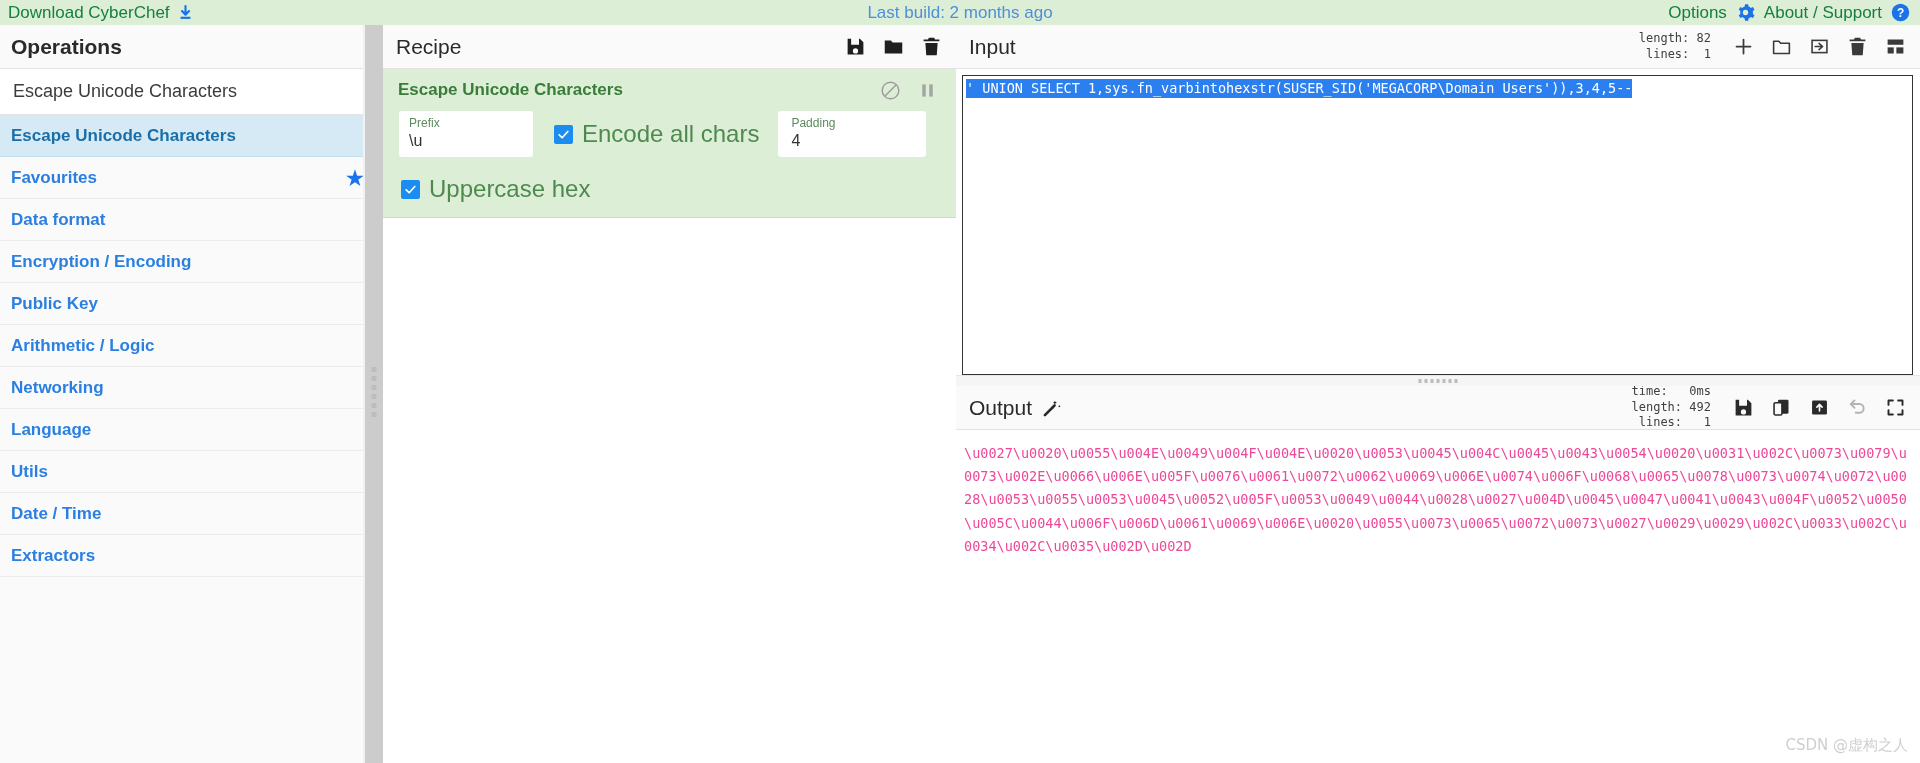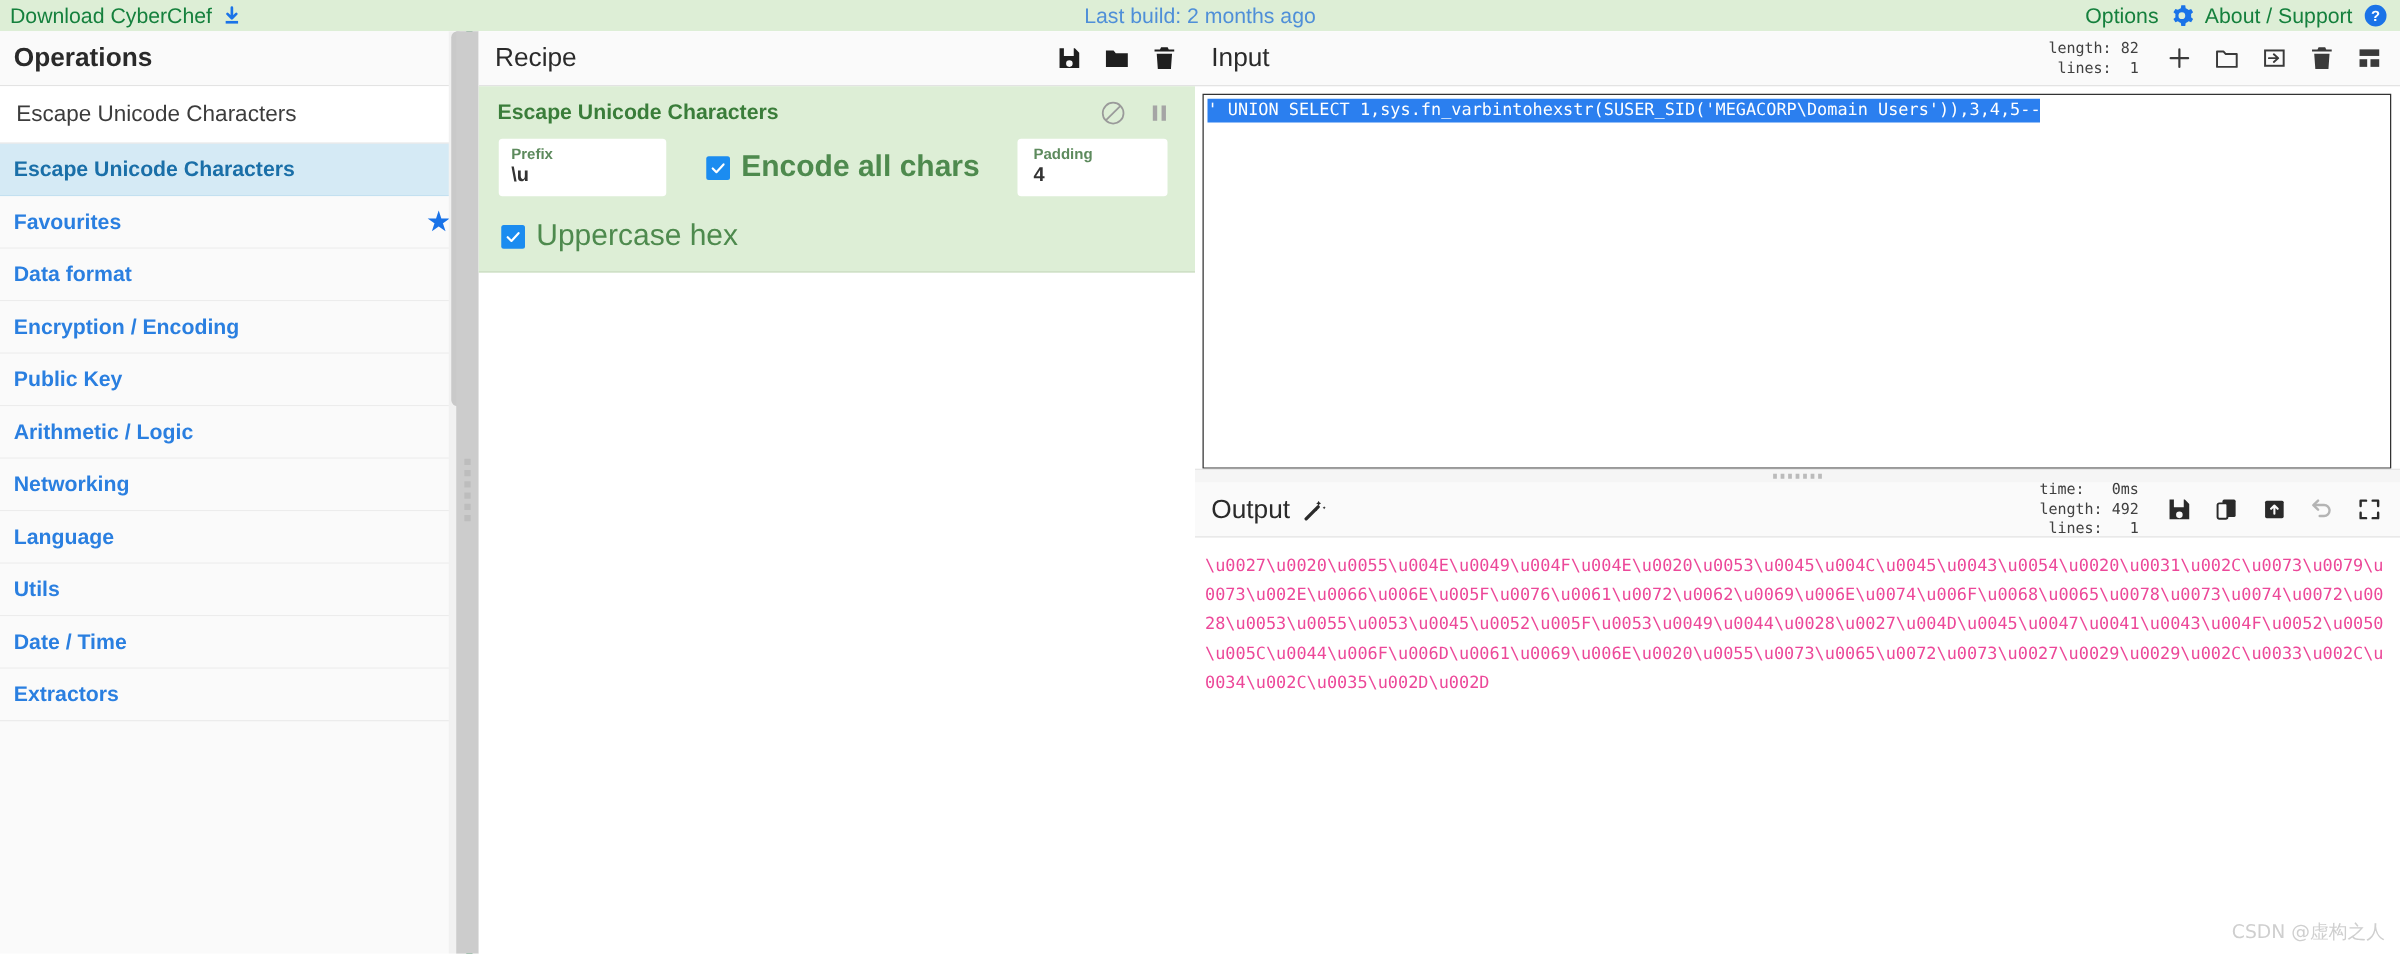--- a/index.html
+++ b/index.html
@@ -23,21 +23,21 @@
   .banner .left { position: absolute; left: 8px; display: flex; align-items: center; gap: 7px; }
   .banner .center { position: absolute; left: 50%; transform: translateX(-50%); }
   .banner .right { position: absolute; right: 10px; display: flex; align-items: center; gap: 9px; }
   .banner a, .banner span.lnk { color: #15803d; text-decoration: none; white-space: nowrap; }
   .banner .build { color: #4f8fd8; }
   .dl-icon { display: inline-block; width: 17px; height: 17px; }
   .gear-icon { display:inline-block; width: 19px; height: 19px; }
   .help-icon { display:inline-block; width: 19px; height: 19px; }
 
   
-  .col-ops { position: absolute; top: 25px; left: 0; width: 378px; height: 738px; background: #fafafa; border-right: 5px solid #15803d; overflow: hidden; }
+  .col-ops { position: absolute; top: 25px; left: 0; width: 378px; height: 738px; background: #fafafa; border-right: 1px solid #15803d; overflow: hidden; }
   .split-v { position: absolute; top: 25px; width: 18px; height: 738px; background: #cccccc; }
   .split-v.a { left: 365px; }
   .splitter-grip { position: absolute; top: 50%; left: 50%; transform: translate(-50%,-50%); width: 5px; }
   .splitter-grip i { display:block; width:5px; height:5px; background:#bdbdbd; margin-bottom:4px; }
   .col-recipe { position: absolute; top: 25px; left: 383px; width: 573px; height: 738px; background: #fff; }
   .col-io { position: absolute; top: 25px; left: 956px; width: 964px; height: 738px; background: #fff; }
 
   
   .ops-title {
     height: 44px; display:flex; align-items:center;
@@ -75,27 +75,27 @@
   }
   .panel-title { font-size: 21px; font-weight: normal; color: #2a2a2a; }
   .title-icons { display:flex; align-items:center; gap: 17px; }
   .ticon { width: 21px; height: 21px; display:block; }
 
   .op-block { background:#ddeed6; border-bottom: 1px solid #cadcc1; padding-bottom: 14px; }
   .op-head { height: 42px; display:flex; align-items:center; justify-content: space-between; padding: 0 18px 0 15px; }
   .op-name { font-size: 17px; font-weight: bold; color: #3a7d3a; }
   .op-head-icons { display:flex; align-items:center; gap: 16px; }
   .op-args { padding: 0 16px; }
-  .arg-row1 { display:flex; align-items:flex-end; gap: 12px; font-weight: bold; }
+  .arg-row1 { display:flex; align-items:flex-end; gap: 1px; }
   .arg-field {
     background:#fff; border-radius: 3px; padding: 6px 10px 7px 10px;
     display:flex; flex-direction: column; justify-content:center;
   }
   .arg-field.prefix { width: 134px; height: 46px; }
-  .arg-field.padding { width: 120px; height: 46px; padding-left: 13px; }
+  .arg-field.padding { width: 148px; height: 46px; padding-left: 13px; }
   .arg-label { font-size: 12px; color: #5d8a5d; line-height: 1.1; margin-bottom: 1px; }
   .arg-value { font-size: 16px; color: #333; line-height: 1.2; }
   .cb-wrap { display:flex; align-items:center; gap: 9px; }
   .cb-wrap.mid { margin: 0 18px 0 20px; align-items:center; height:46px; }
   .cb-wrap.low { margin: 18px 0 0 2px; }
   .checkbox {
     width: 19px; height: 19px; background:#1b8cf0; border-radius: 2px;
     display:flex; align-items:center; justify-content:center; flex: none;
   }
   .checkbox svg { width: 13px; height: 13px; display:block; }

